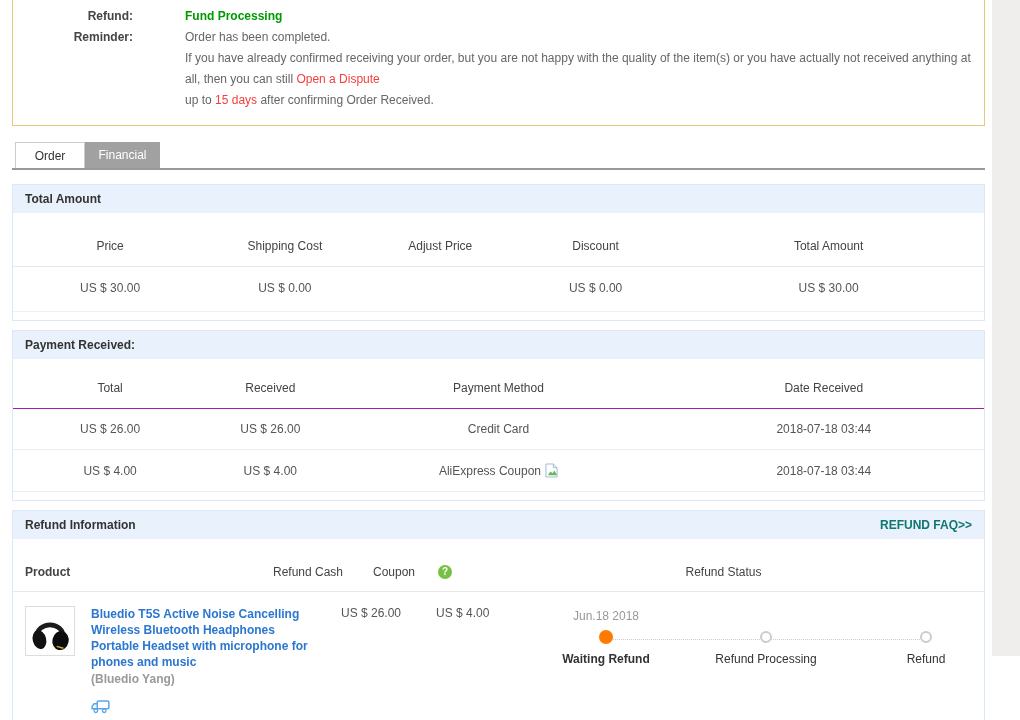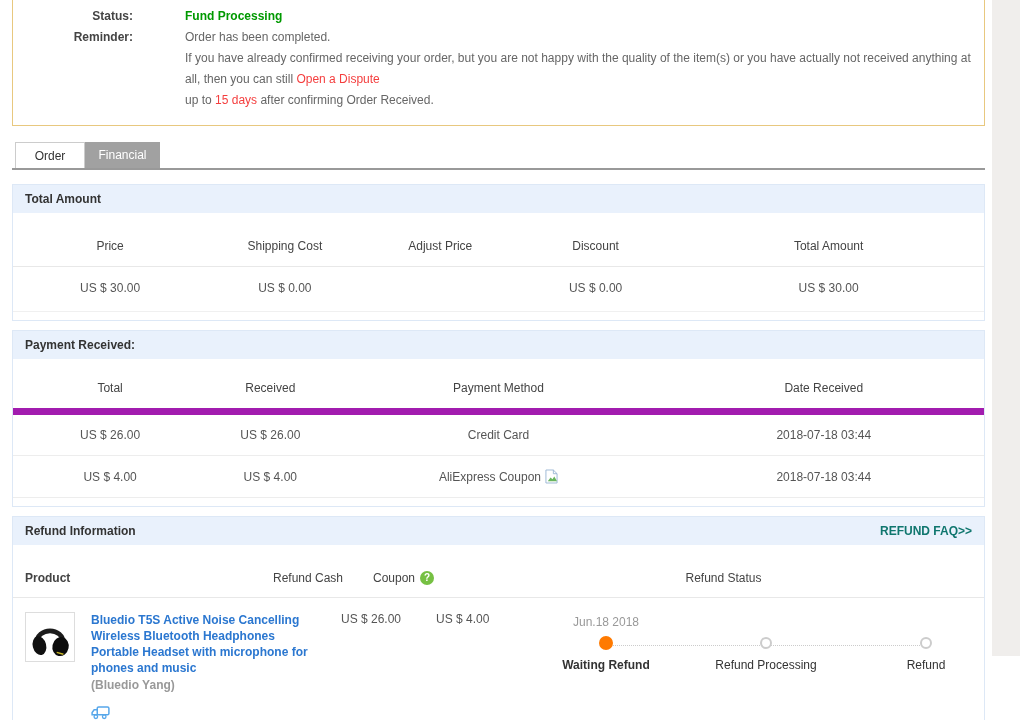--- a/index.html
+++ b/index.html
@@ -27,34 +27,34 @@
   .section + .section { margin-top:9px; }
   .section-header { background:#e9f1fc; padding:7px 12px; font-weight:bold; color:#333; display:flex; justify-content:space-between; align-items:center; }
   .faq-link { color:#0f766e; font-weight:bold; cursor:pointer; }
 
   table { width:100%; border-collapse:collapse; }
   th { font-weight:normal; color:#444; text-align:center; }
   td { text-align:center; color:#555; }
   .t-amount th { padding:26px 0 13px; border-bottom:1px solid #e8e8e8; }
   .t-amount td { padding:14px 0 16px; border-bottom:1px solid #f0f0f0; }
   .t-amount { margin-bottom:8px; }
-  .t-pay th { padding:22px 0 13px; border-bottom:7px solid #a21caf; }
+  .t-pay th { padding:22px 0 13px; border-bottom:1px solid #a21caf; }
   .t-pay td { padding:13px 0; border-bottom:1px solid #ededed; }
   .t-pay { margin-bottom:8px; }
   .method-cell { display:inline-flex; align-items:center; gap:4px; }
 
   
   .refund-cols { display:flex; padding:26px 0 12px; border-bottom:1px solid #e8e8e8; color:#444; }
   .refund-row { display:flex; padding:14px 0 24px; }
   .col-product { flex:0 0 240px; padding-left:12px; text-align:left;font-weight:bold; }
   .col-cash { flex:0 0 110px; text-align:center; }
   .col-coupon { flex:0 0 100px; text-align:left; padding-left:10px; }
   .col-status { flex:1; text-align:center; }
 
-  .coupon-head { display:inline-flex; align-items:center; gap:5px; }
+  .coupon-head { display:inline-flex; align-items:center; gap:23px; }
   .help-icon { display:inline-block; width:14px; height:14px; border-radius:50%; background:#76c043; color:#fff; font-weight:bold; font-size:10px; line-height:14px; text-align:center; cursor:pointer; }
 
   .product-flex { display:flex; gap:16px; }
   .thumb { width:50px; height:50px; border:1px solid #ddd; background:#fff; flex:0 0 50px; display:flex; align-items:center; justify-content:center; cursor:pointer; }
   .p-title { color:#2b77d0; width:225px; line-height:16px; cursor:pointer; }
   .p-store { color:#999; margin-top:2px; }
   .truck { margin-top:14px; cursor:pointer; display:inline-block; }
 
   
   .progress { position:relative; width:480px; display:flex; text-align:center; margin-left:0; }
@@ -67,21 +67,21 @@
   .s-label { margin-top:6px; color:#333; }
   .step.active .s-label { font-weight:bold; }
 </style>
 </head>
 <body>
 
 <div class="page">
 
   <div class="notice-box">
     <div class="notice-row">
-      <div class="notice-label">Status:</div>
+      <div class="notice-label">Refund:</div>
       <div class="notice-content">
         <span class="status-value">Fund Processing</span>
       </div>
     </div>
     <div class="notice-row">
       <div class="notice-label">Reminder:</div>
       <div class="notice-content">Order has been completed.</div>
     </div>
     <div class="notice-row">
       <div class="notice-label"></div>

